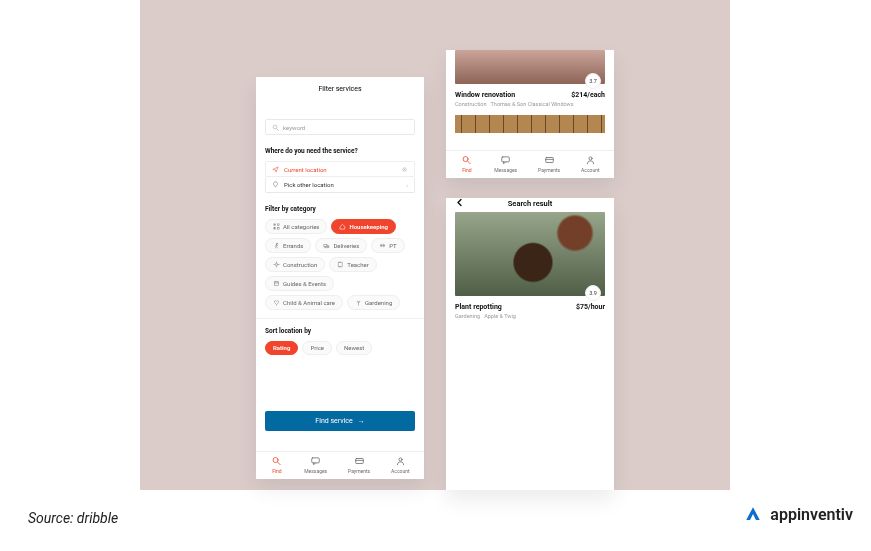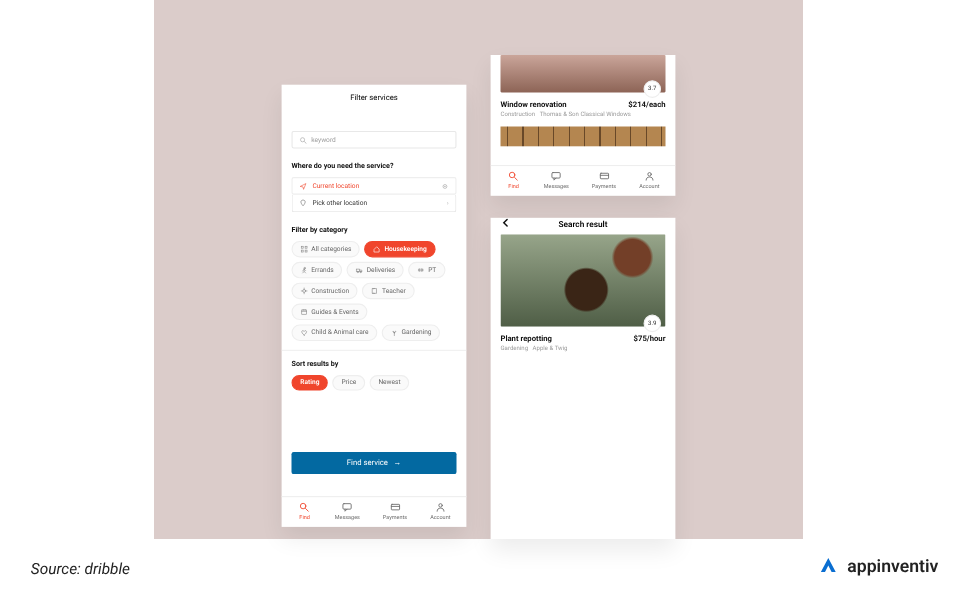--- a/index.html
+++ b/index.html
@@ -232,21 +232,21 @@
         <div class="chip">
           <svg class="ico" viewBox="0 0 16 16" fill="none" stroke="#888" stroke-width="1.3" stroke-linecap="round">
             <path d="M8 14 V8 M8 8 C6 8 5 6 5 5 C7 5 8 7 8 8 M8 8 C10 8 11 6 11 5 C9 5 8 7 8 8"></path>
           </svg>
           <span>Gardening</span>
         </div>
       </div>
 
     <div class="hr"></div>
 
-    <div class="p1-hdr" style="margin-top:0">Sort results by</div>
+    <div class="p1-hdr" style="margin-top:0">Sort location by</div>
 
     <div class="sort" id="sort">
         <div class="chip active">
           <span>Rating</span>
         </div>
         <div class="chip">
           <span>Price</span>
         </div>
         <div class="chip">
           <span>Newest</span>

